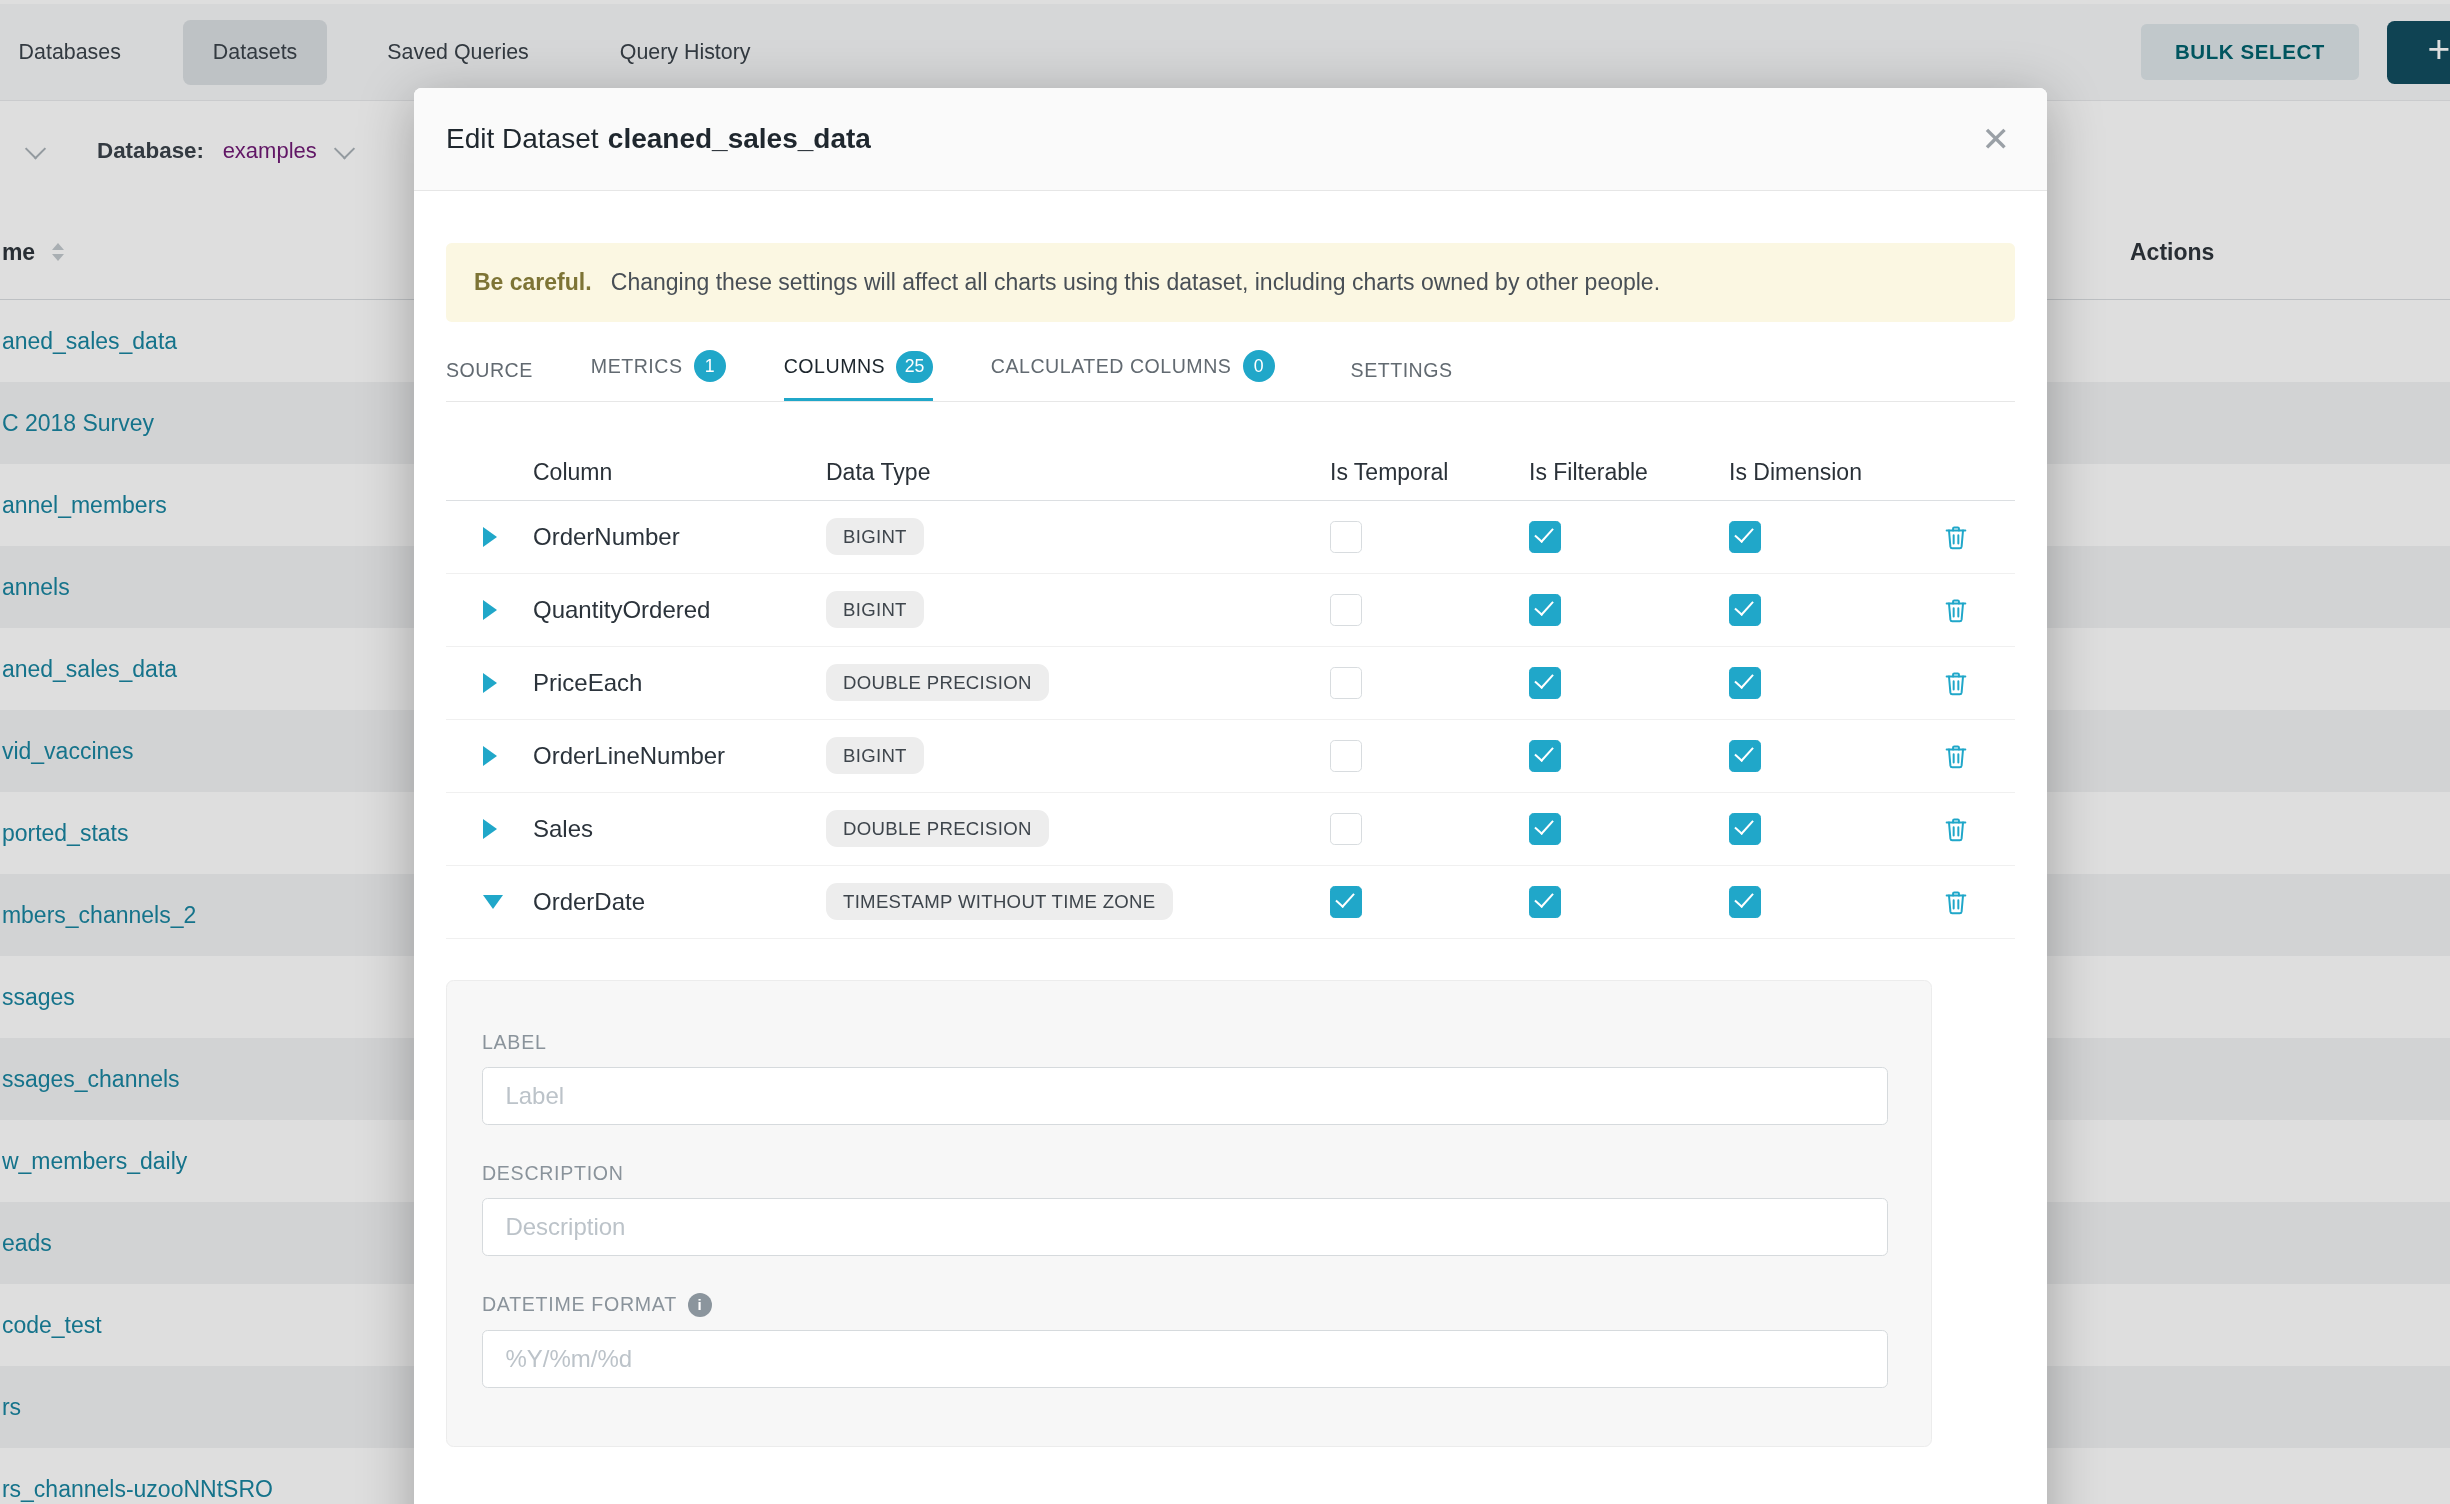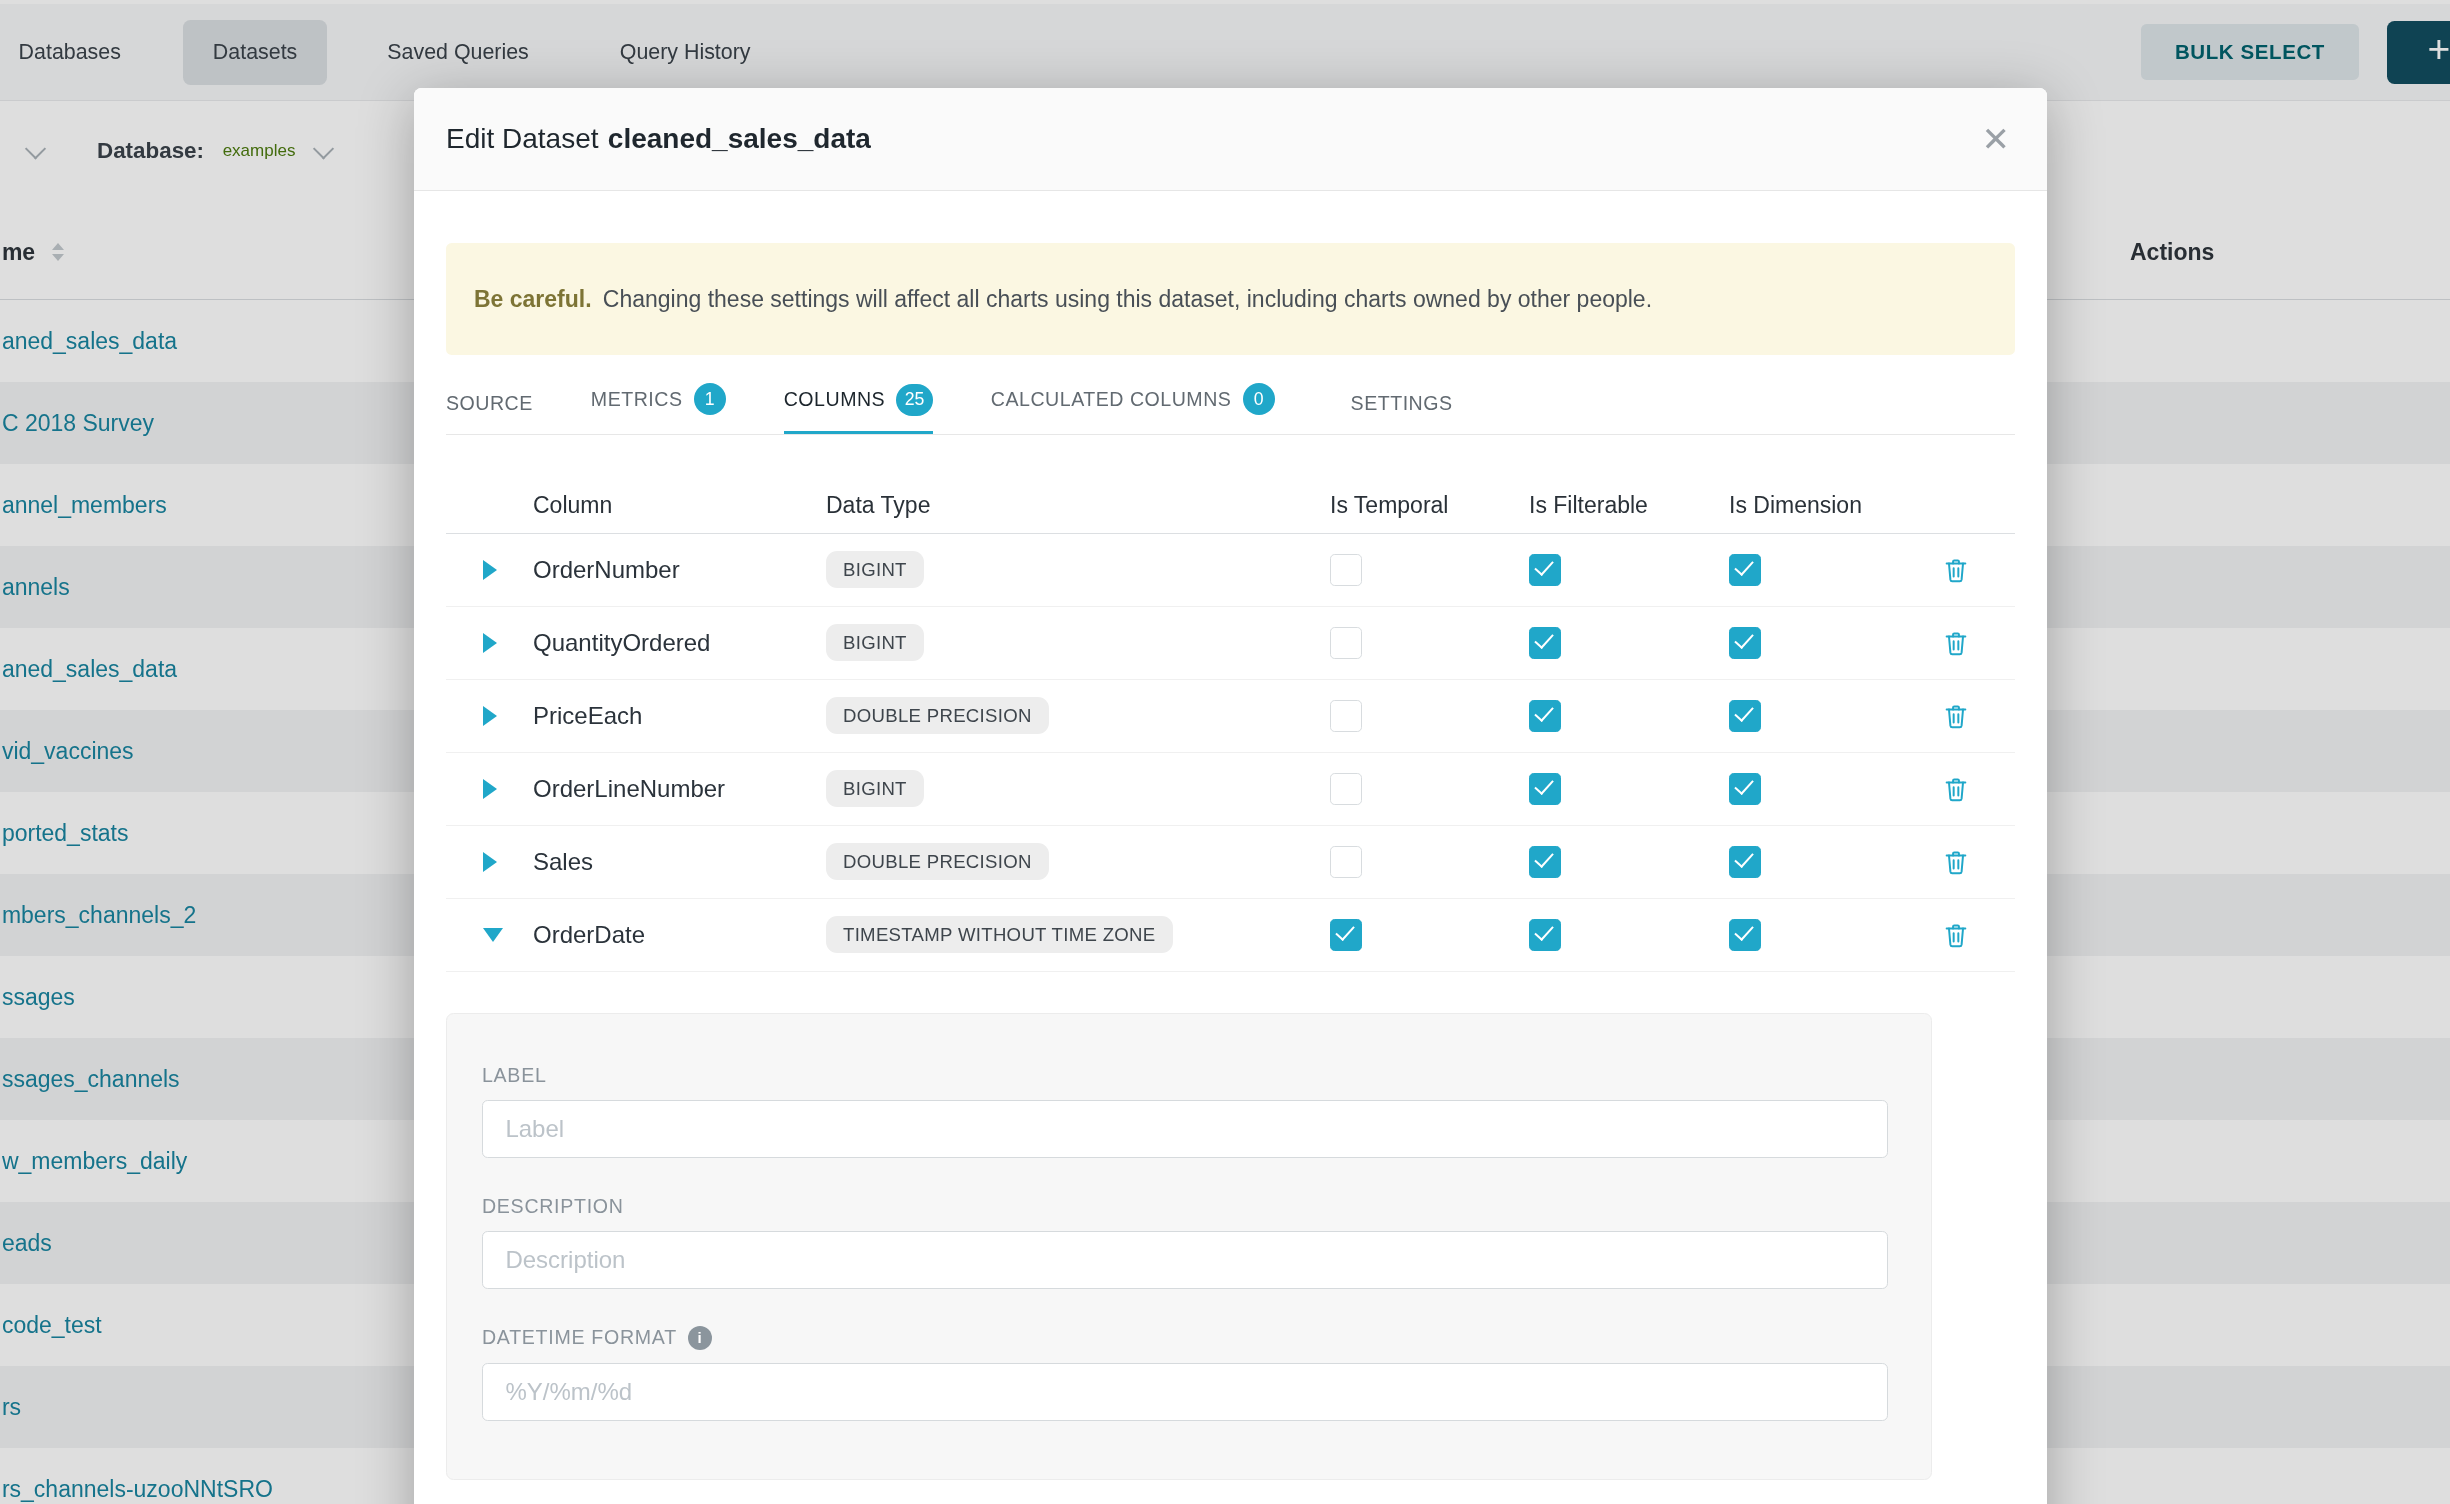--- a/index.html
+++ b/index.html
@@ -30,21 +30,21 @@
   .add-btn{margin-left:28px;margin-right:-41px;width:104px;height:63px;background:var(--dark-button);
     color:#fff;font-size:39px;border:none;border-radius:7.5px;display:flex;align-items:center;
     justify-content:center;cursor:pointer;font-family:inherit;padding-bottom:5.6px;}
 
   
   .filters{position:absolute;top:97px;left:0;width:100%;height:108px;display:flex;align-items:center;}
   .chev{width:15px;height:15px;border-right:2.8px solid #A9B1B7;border-bottom:2.8px solid #A9B1B7;
     transform:rotate(45deg) translate(-1.9px,-1.9px);display:inline-block;cursor:pointer;}
   .chev.c1{margin-left:28px;}
   .db-label{margin-left:54px;font-size:22.4px;font-weight:700;color:#3B434B;}
-  .db-value{margin-left:18.6px;font-size:17px;color:#4d7c0f;cursor:pointer;}
+  .db-value{margin-left:18.6px;font-size:22px;color:#701a75;cursor:pointer;}
   .chev.c2{margin-left:20.5px;}
 
   .bg-table{position:absolute;top:205px;left:0;right:0;}
   .bg-thead{height:95px;position:relative;border-bottom:1.9px solid #D9DDE0;display:flex;align-items:center;}
   .bg-name-h{margin-left:1.9px;font-size:23px;font-weight:700;color:#2E353C;}
   .sort-icons{margin-left:17px;display:flex;flex-direction:column;gap:3.7px;cursor:pointer;}
   .tri-up{width:0;height:0;border-left:6.5px solid transparent;border-right:6.5px solid transparent;border-bottom:7.5px solid #C3C9CE;}
   .tri-dn{width:0;height:0;border-left:6.5px solid transparent;border-right:6.5px solid transparent;border-top:7.5px solid #C3C9CE;}
   .bg-actions-h{position:absolute;left:2130px;font-size:23px;font-weight:700;color:#2E353C;}
   .bg-row{height:82px;display:flex;align-items:center;padding-left:1.9px;}
@@ -56,22 +56,22 @@
   .modal{position:absolute;left:414px;top:88px;width:1633px;height:1473px;background:#fff;
     border-radius:7.5px;box-shadow:0 11.2px 56px rgba(0,0,0,0.28);z-index:10;}
   .modal-header{height:103px;background:#FAFAFA;border-bottom:0.9px solid #E6E6E6;
     border-radius:7.5px 7.5px 0 0;display:flex;align-items:center;padding:0 32px;position:relative;}
   .modal-title{font-size:28px;color:#1F272E;}
   .modal-title .ds-name{font-weight:700;margin-left:9.3px;}
   .close-btn{position:absolute;right:37px;top:50%;transform:translateY(-50%);background:none;border:none;
     font-size:34px;color:#9AA0A6;cursor:pointer;line-height:1;font-family:inherit;}
 
   .modal-body{padding:0 32px;}
-  .banner{margin-top:52px;height:112px;background:var(--warning-bg);border-radius:5.6px;
-    display:flex;align-items:center;padding:0 28px;font-size:23px;color:#484F56;}
+  .banner{margin-top:52px;height:79px;background:var(--warning-bg);border-radius:5.6px;
+    display:flex;align-items:center;padding:0 28px;font-size:23px;color:#484F56;gap:8px;}
   .banner b{color:var(--warning-accent);font-weight:700;margin-right:11.2px;}
 
   .tabs{margin-top:28px;display:flex;align-items:flex-end;border-bottom:0.9px solid #E7E7E7;}
   .tab{font-size:19.6px;letter-spacing:0.5px;color:#626A71;font-weight:500;padding-bottom:18.6px;
     display:flex;align-items:center;cursor:pointer;white-space:nowrap;}
   .tab.active{color:#1C252C;border-bottom:3.7px solid var(--primary);padding-bottom:15px;}
   .tab.t1,.tab.t2,.tab.t3{margin-right:58px;}
   .tab.t4{margin-right:76px;}
   .badge{margin-left:11.2px;min-width:32px;height:32px;border-radius:16px;background:var(--primary);
     color:#fff;font-size:17.7px;display:inline-flex;align-items:center;justify-content:center;

